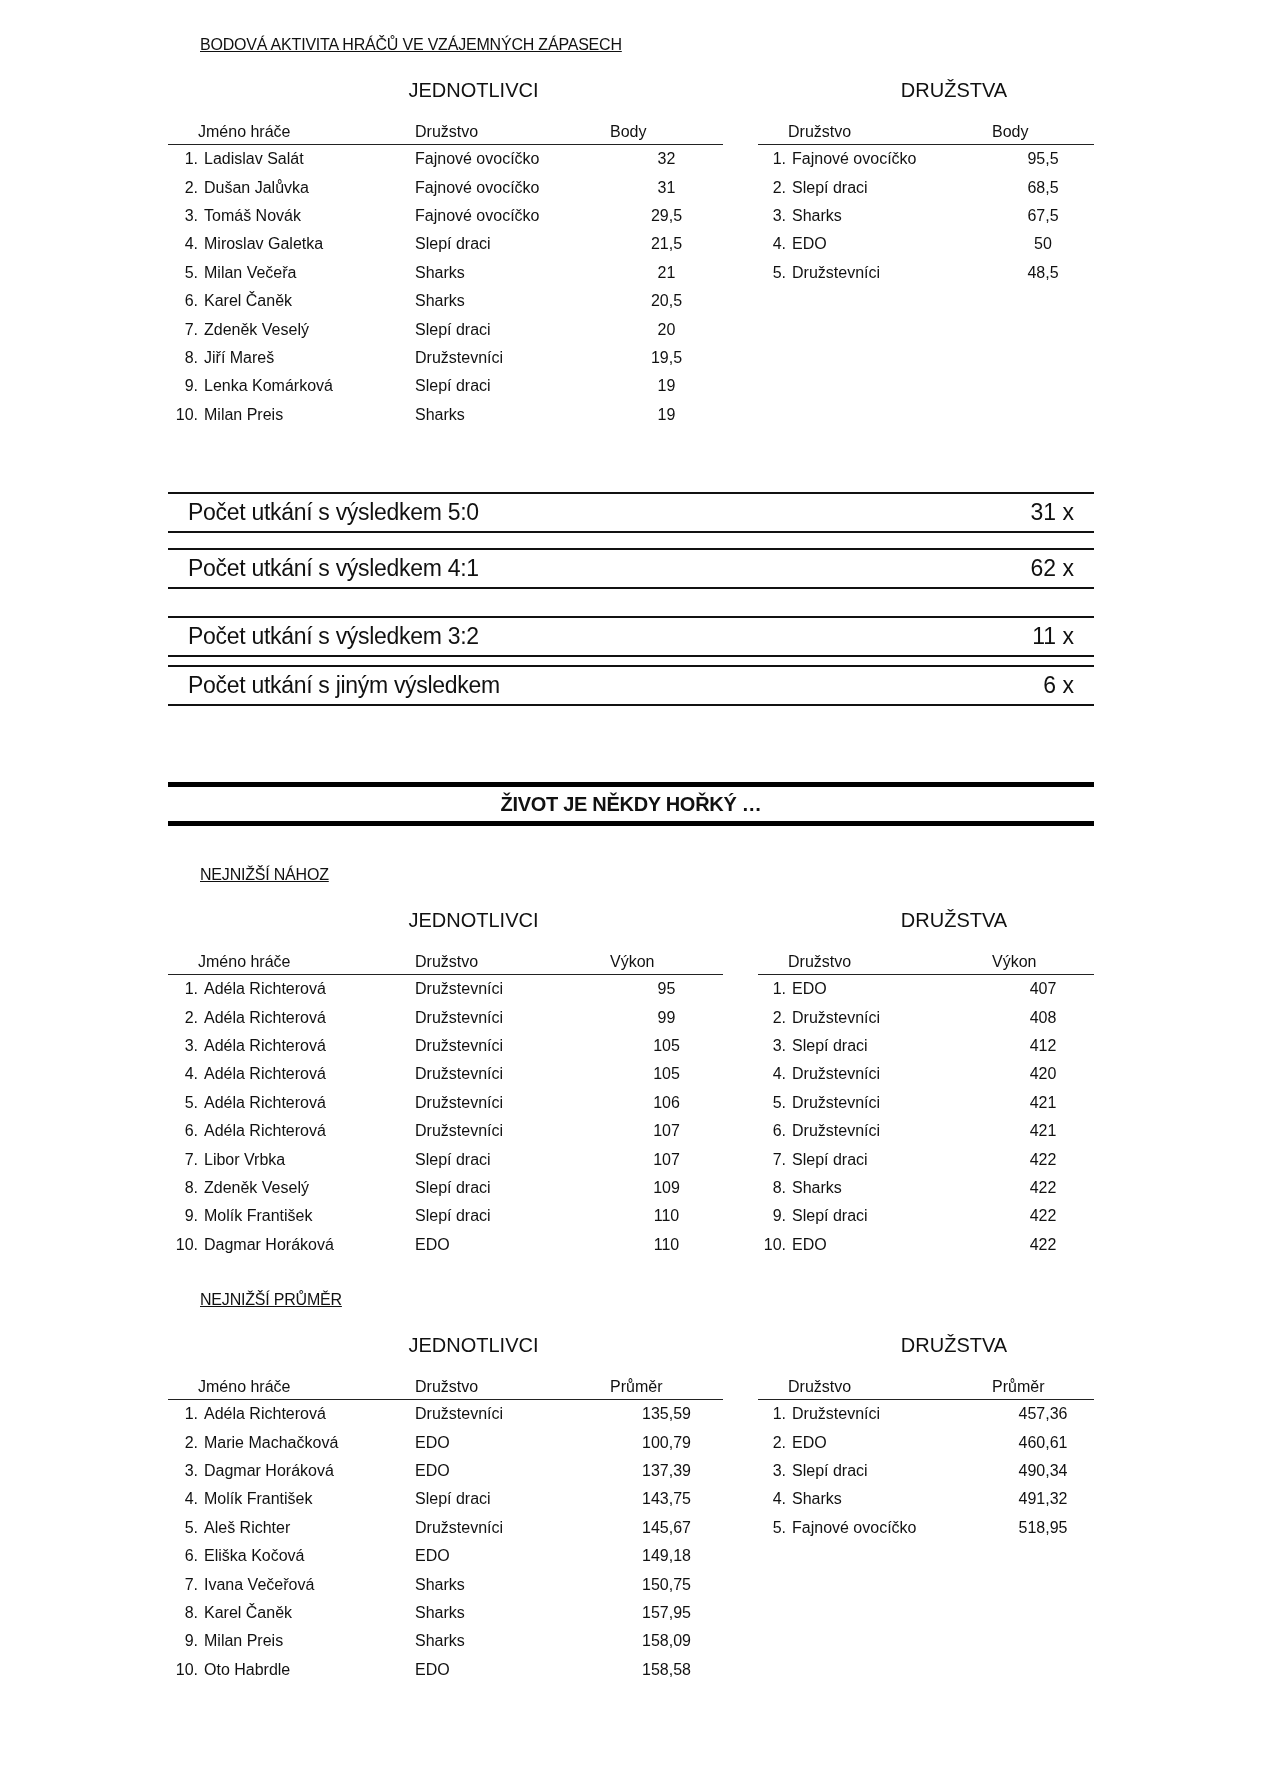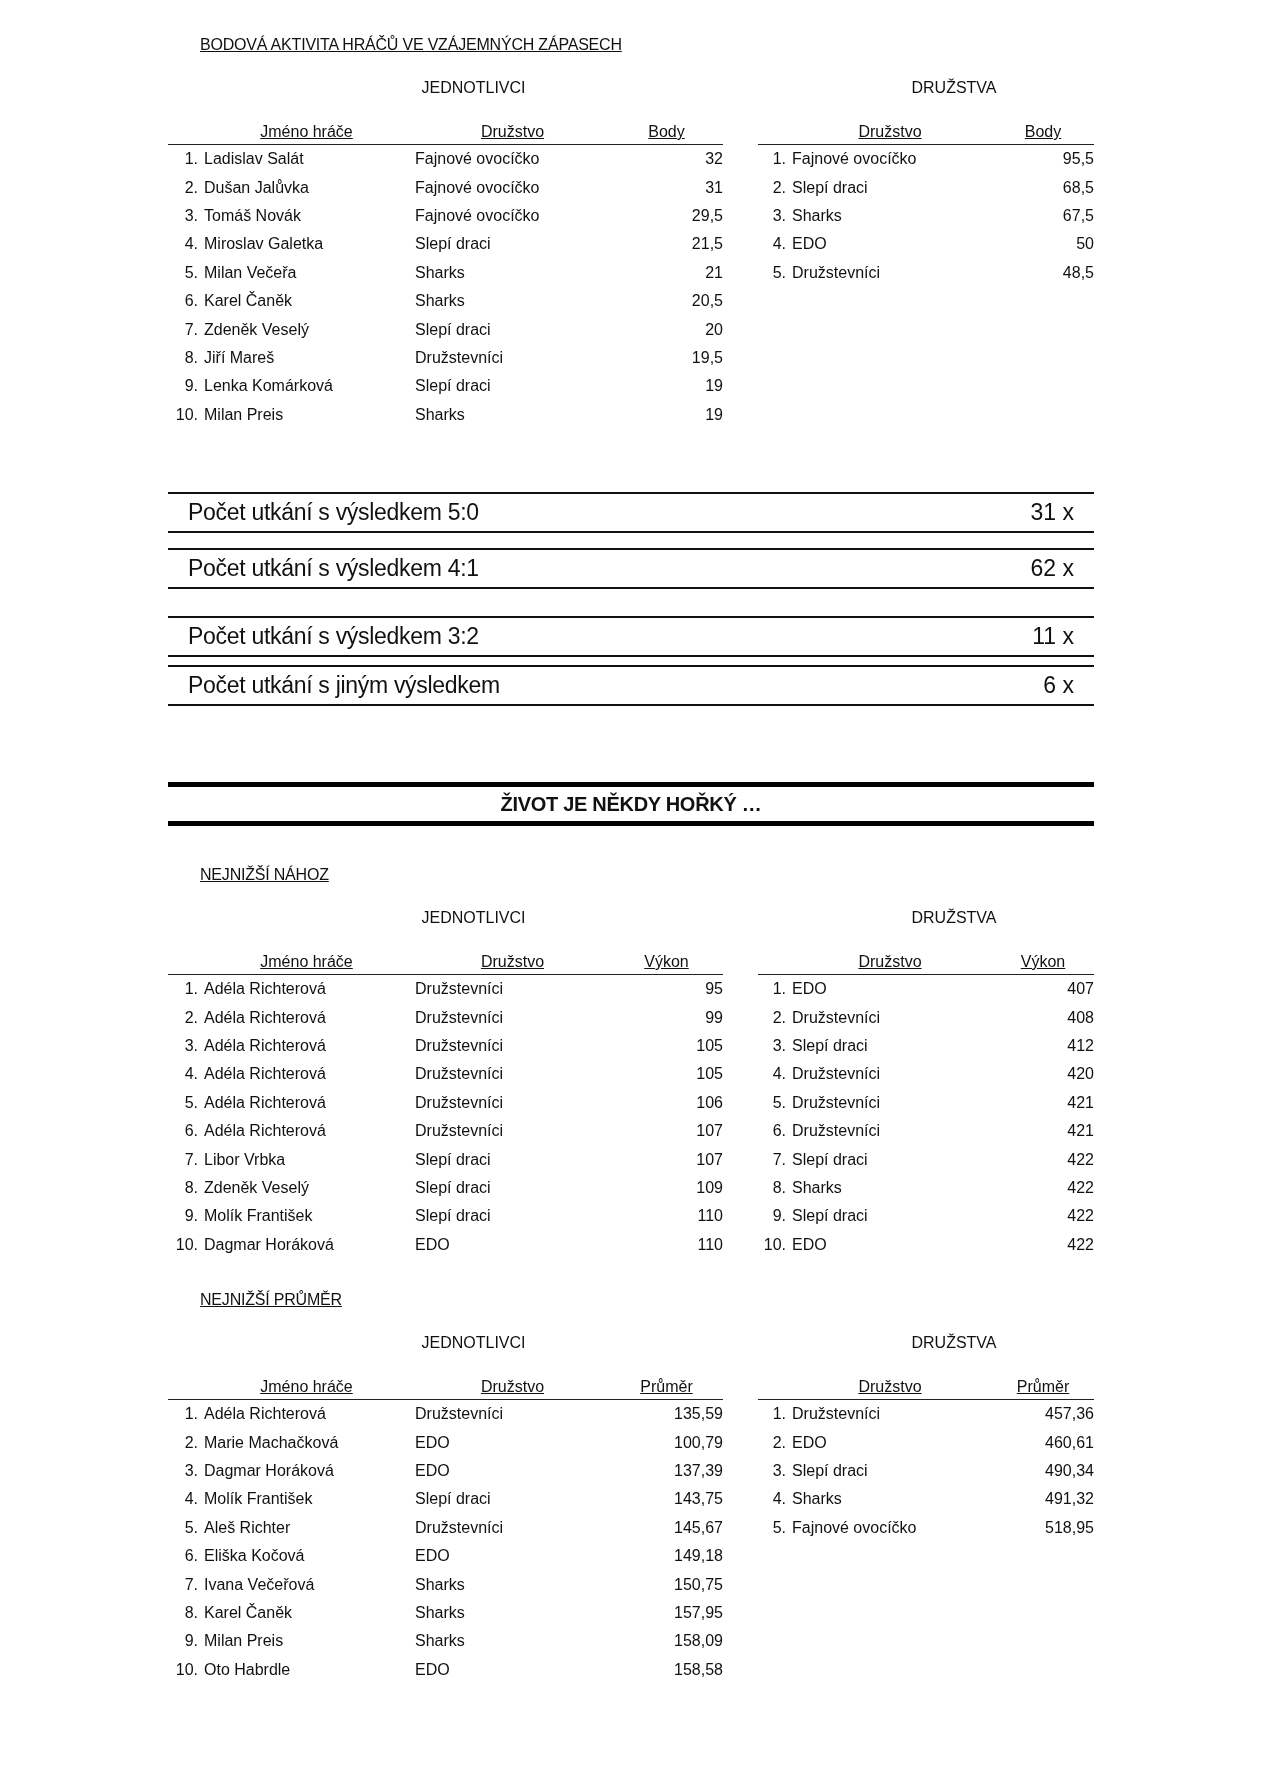--- a/index.html
+++ b/index.html
@@ -4,31 +4,31 @@
 <style>
   html, body { margin: 0; padding: 0; background: #ffffff; }
   body {
     width: 1264px; height: 1790px; position: relative; overflow: hidden;
     font-family: "Liberation Sans", "DejaVu Sans", sans-serif; color: #111111;
   }
   .abs { position: absolute; margin-left: 28px; }
   .section-title {
     font-size: 16px; text-decoration: underline; letter-spacing: -0.2px;
   }
-  .group-label { font-size: 16px; text-align: center; }
+  .group-label { font-size: 20px; text-align: center; }
   table.stat {
     position: absolute; border-collapse: collapse; font-size: 16px;
   }
   table.stat th {
     font-weight: normal; height: 30px; vertical-align: bottom; padding: 0 0 3px 0;
-    border-bottom: 1.5px solid #222; text-align: center; text-decoration: underline;
+    border-bottom: 1.5px solid #222; text-align: left;
   }
   table.stat td { height: 28.4px; padding: 0; vertical-align: middle; white-space: nowrap; }
   td.rank { text-align: right; padding-right: 6px !important; }
-  td.val { text-align: right; }
+  td.val { text-align: center; }
   .sumbox {
     position: absolute; left: 168px; width: 926px; height: 37px;
     border-top: 2.5px solid #111; border-bottom: 2.5px solid #111;
     display: flex; align-items: center; justify-content: space-between;
     font-size: 23px; box-sizing: content-box;
   }
   .sumbox .lbl { padding-left: 20px; letter-spacing: -0.3px; }
   .sumbox .cnt { padding-right: 20px; }
   .banner {
     position: absolute; left: 168px; width: 926px; top: 782px; height: 34px;

